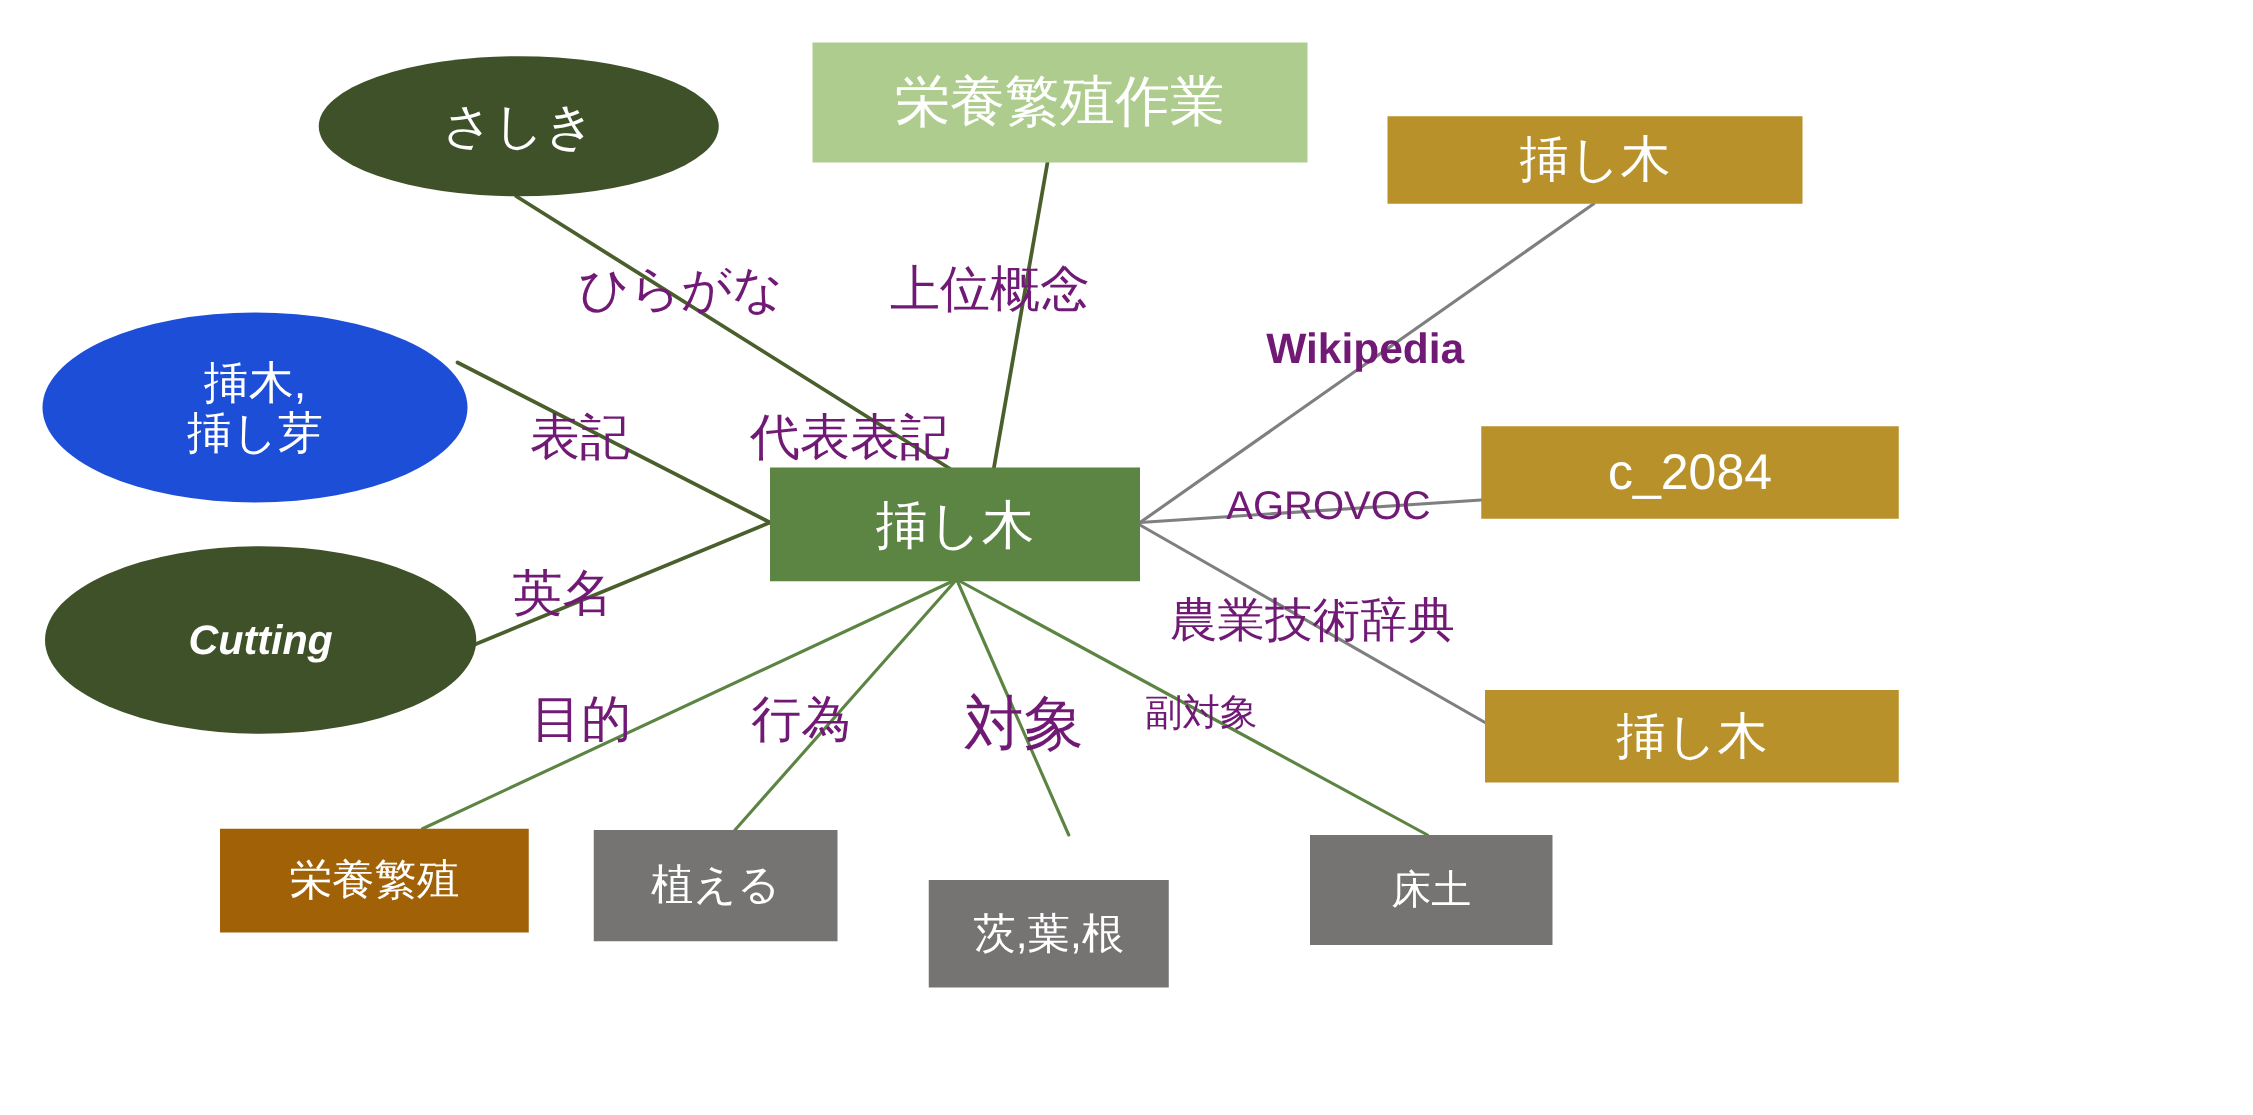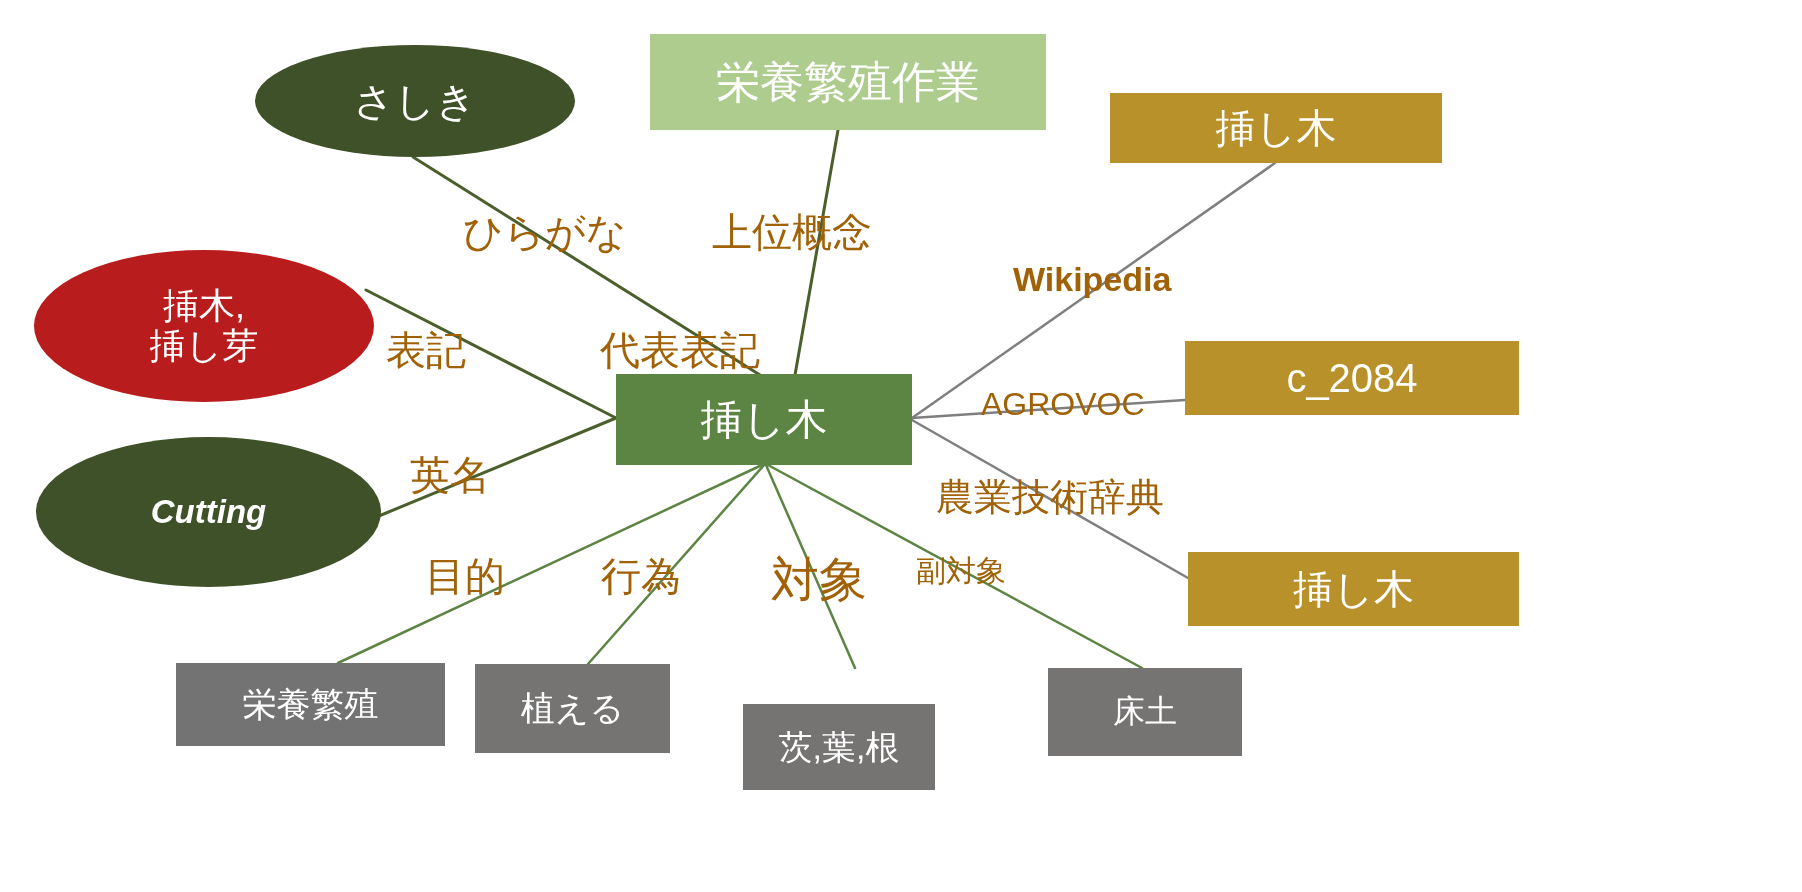--- a/index.html
+++ b/index.html
@@ -34,21 +34,21 @@
     line-height: 1.12;
     white-space: pre-line;
     z-index: 2;
   }
   .node-ellipse {
     border-radius: 50%;
   }
   .node-rect { }
   .edge-label {
     position: absolute;
-    color: #a16207;
+    color: #701a75;
     white-space: nowrap;
     z-index: 3;
     line-height: 1;
   }
 </style>
 </head>
 <body>
 
 <div id="canvas">
   <svg id="edges" viewBox="0 0 1802 892" preserveAspectRatio="none">
@@ -59,37 +59,37 @@
       <line x1="912" y1="418" x2="1275" y2="163" stroke="#7F7F7F" stroke-width="2.5" stroke-linecap="round"></line>
       <line x1="912" y1="418" x2="1185" y2="400" stroke="#7F7F7F" stroke-width="2.5" stroke-linecap="round"></line>
       <line x1="912" y1="420" x2="1188" y2="578" stroke="#7F7F7F" stroke-width="2.5" stroke-linecap="round"></line>
       <line x1="762" y1="465" x2="338" y2="663" stroke="#5C8442" stroke-width="2.5" stroke-linecap="round"></line>
       <line x1="764" y1="465" x2="588" y2="664" stroke="#5C8442" stroke-width="2.5" stroke-linecap="round"></line>
       <line x1="766" y1="465" x2="855" y2="668" stroke="#5C8442" stroke-width="2.5" stroke-linecap="round"></line>
       <line x1="768" y1="465" x2="1142" y2="668" stroke="#5C8442" stroke-width="2.5" stroke-linecap="round"></line>
     </svg>
   <div id="node-layer">
       <div class="node node-ellipse" style="left: 255px; top: 45px; width: 320px; height: 112px; background: rgb(63, 81, 41); font-size: 40px;">さしき</div>
-      <div class="node node-ellipse" style="left: 34px; top: 250px; width: 340px; height: 152px; background: #b91c1c; font-size: 36px;">挿木,
+      <div class="node node-ellipse" style="left: 34px; top: 250px; width: 340px; height: 152px; background: #1d4ed8; font-size: 36px;">挿木,
 挿し芽</div>
       <div class="node node-ellipse" style="left: 36px; top: 437px; width: 345px; height: 150px; background: rgb(63, 81, 41); font-size: 33px; font-weight: 700; font-style: italic;">Cutting</div>
       <div class="node node-rect" style="left: 650px; top: 34px; width: 396px; height: 96px; background: rgb(174, 204, 142); font-size: 44px;">栄養繁殖作業</div>
       <div class="node node-rect" style="left: 616px; top: 374px; width: 296px; height: 91px; background: rgb(92, 132, 66); font-size: 42px;">挿し木</div>
       <div class="node node-rect" style="left: 1110px; top: 93px; width: 332px; height: 70px; background: rgb(184, 145, 42); font-size: 40px;">挿し木</div>
       <div class="node node-rect" style="left: 1185px; top: 341px; width: 334px; height: 74px; background: rgb(184, 145, 42); font-size: 40px;">c_2084</div>
       <div class="node node-rect" style="left: 1188px; top: 552px; width: 331px; height: 74px; background: rgb(184, 145, 42); font-size: 40px;">挿し木</div>
-      <div class="node node-rect" style="left: 176px; top: 663px; width: 269px; height: 83px; background: #737373; font-size: 34px;">栄養繁殖</div>
+      <div class="node node-rect" style="left: 176px; top: 663px; width: 247px; height: 83px; background: #a16207; font-size: 34px;">栄養繁殖</div>
       <div class="node node-rect" style="left: 475px; top: 664px; width: 195px; height: 89px; background: rgb(118, 115, 115); font-size: 34px;">植える</div>
       <div class="node node-rect" style="left: 743px; top: 704px; width: 192px; height: 86px; background: rgb(118, 115, 115); font-size: 34px;">茨,葉,根</div>
       <div class="node node-rect" style="left: 1048px; top: 668px; width: 194px; height: 88px; background: rgb(118, 115, 115); font-size: 32px;">床土</div>
     </div>
   <div id="label-layer">
       <div class="edge-label" style="left: 463px; top: 212px; font-size: 40px;">ひらがな</div>
       <div class="edge-label" style="left: 712px; top: 212px; font-size: 40px;">上位概念</div>
-      <div class="edge-label" style="left: 386px; top: 330px; font-size: 40px;">表記</div>
+      <div class="edge-label" style="left: 424px; top: 330px; font-size: 40px;">表記</div>
       <div class="edge-label" style="left: 600px; top: 334px; font-size: 40px; font-family: Liberation Mono, monospace;">代表表記</div>
       <div class="edge-label" style="left: 410px; top: 455px; font-size: 40px;">英名</div>
       <div class="edge-label" style="left: 1013px; top: 262px; font-size: 34px; font-weight: 700;">Wikipedia</div>
       <div class="edge-label" style="left: 981px; top: 388px; font-size: 32px; font-weight: 400;">AGROVOC</div>
       <div class="edge-label" style="left: 936px; top: 478px; font-size: 38px;">農業技術辞典</div>
       <div class="edge-label" style="left: 425px; top: 556px; font-size: 40px;">目的</div>
       <div class="edge-label" style="left: 601px; top: 556px; font-size: 40px;">行為</div>
       <div class="edge-label" style="left: 771px; top: 556px; font-size: 48px;">対象</div>
       <div class="edge-label" style="left: 916px; top: 556px; font-size: 30px;">副対象</div>
     </div>

